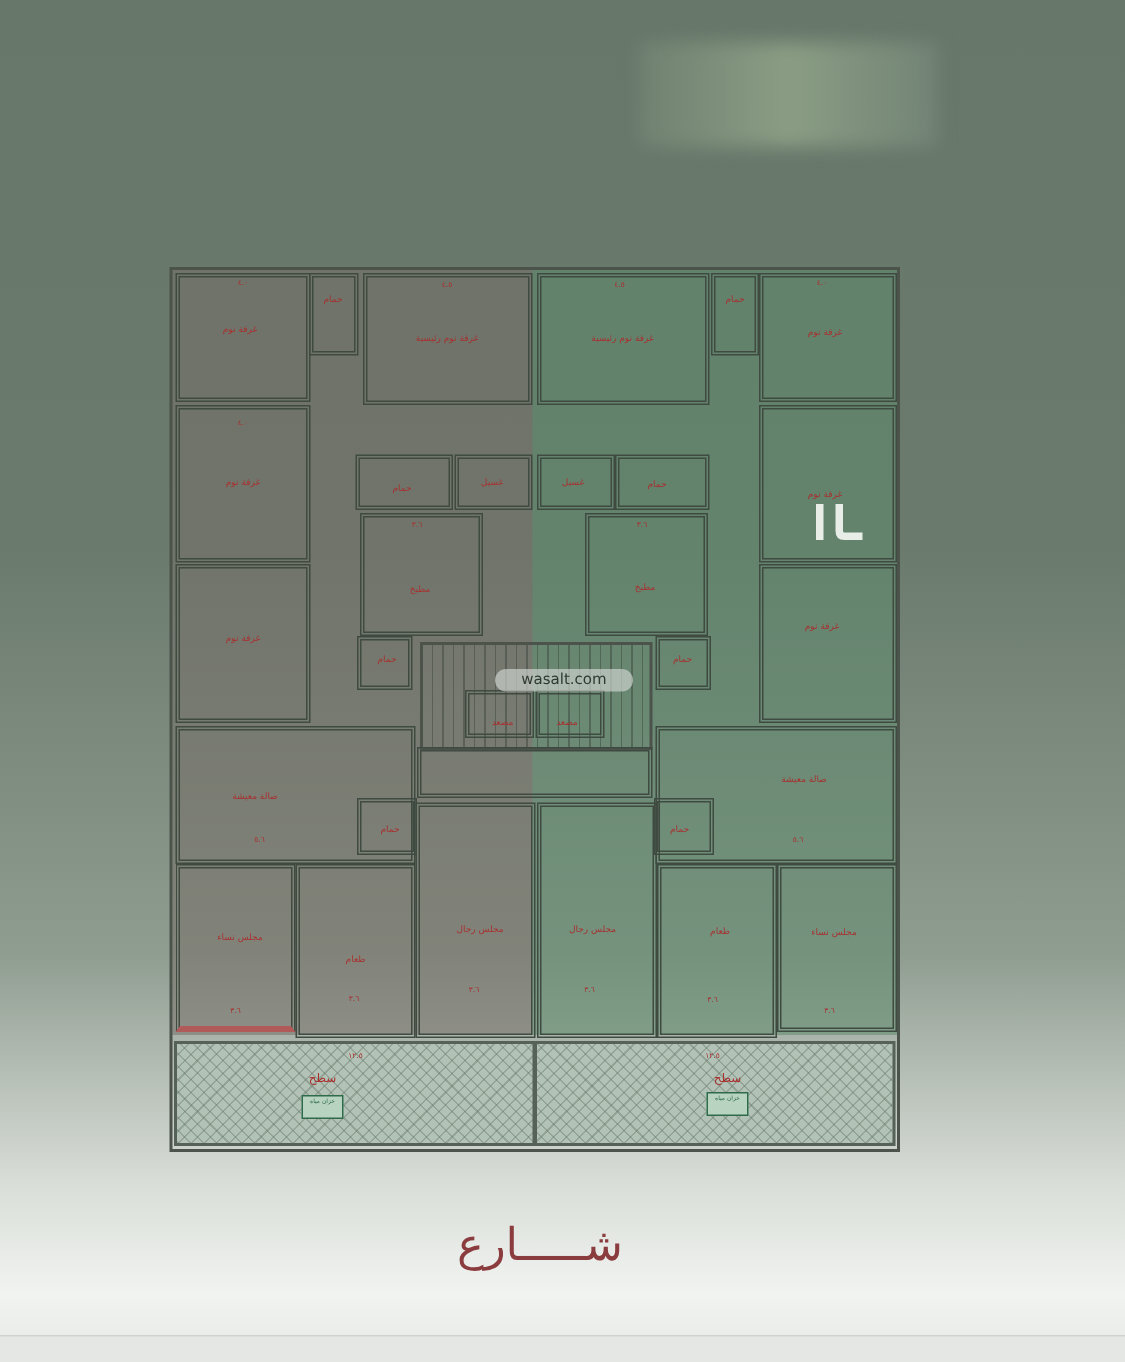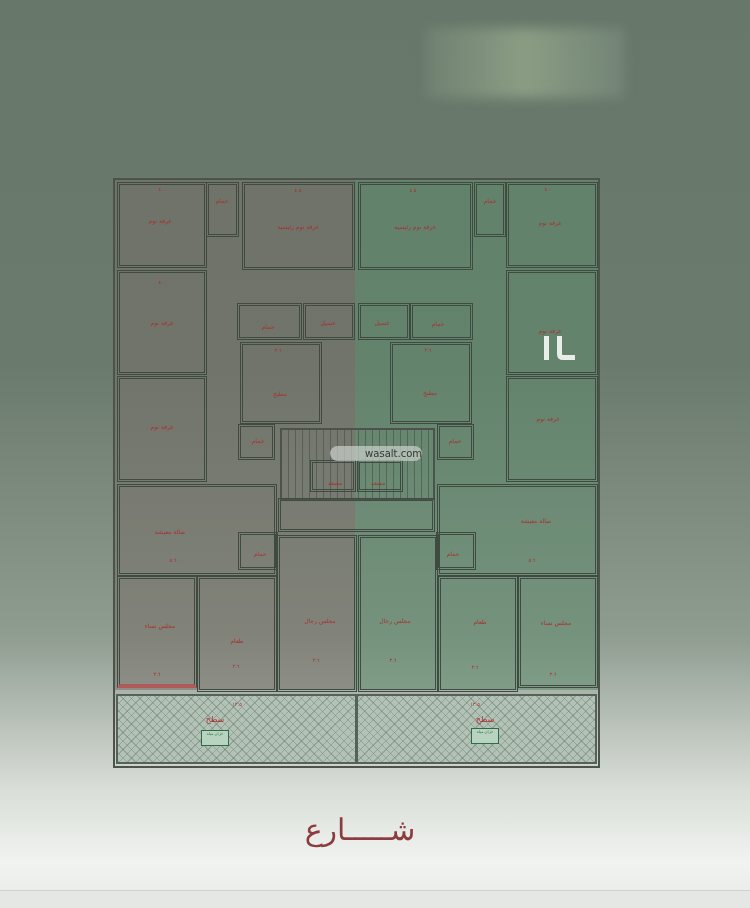--- a/index.html
+++ b/index.html
@@ -42,21 +42,21 @@
     position:absolute; width:26px; height:14px; border:1px solid #2f6a4a;
     background:#b8d3c0; font-size:4px; color:#2f6a4a; text-align:center; line-height:6px;
   }
   .stairs {
     position:absolute; left:280px; top:428px; width:155px; height:72px;
     background: repeating-linear-gradient(90deg, transparent 0 6px, rgba(60,70,62,0.5) 6px 7px);
     border:2px solid #4b534b; box-sizing:border-box;
   }
   .watermark {
     position:absolute; left:330px; top:446px; width:92px; height:15px; border-radius:8px;
-    background:rgba(210,215,210,0.65); color:#2f3a32; font-size:10px; text-align:right; line-height:15px;
+    background:rgba(210,215,210,0.65); color:#2f3a32; font-size:10px; text-align:center; line-height:15px;
   }
   .logo {
     position:absolute; left:538px; top:332px; width:40px; height:32px;
   }
   .street {
     position:absolute; left:280px; top:812px; width:160px; height:40px;
     font-family:"DejaVu Serif", serif; font-size:30px; color:#8b3c3f; text-align:center; letter-spacing:4px;
   }
   .bottom-strip { position:absolute; left:0; top:890px; width:750px; height:18px; background:#e5e7e4; border-top:1px solid #cfd3ce; }
 </style>

